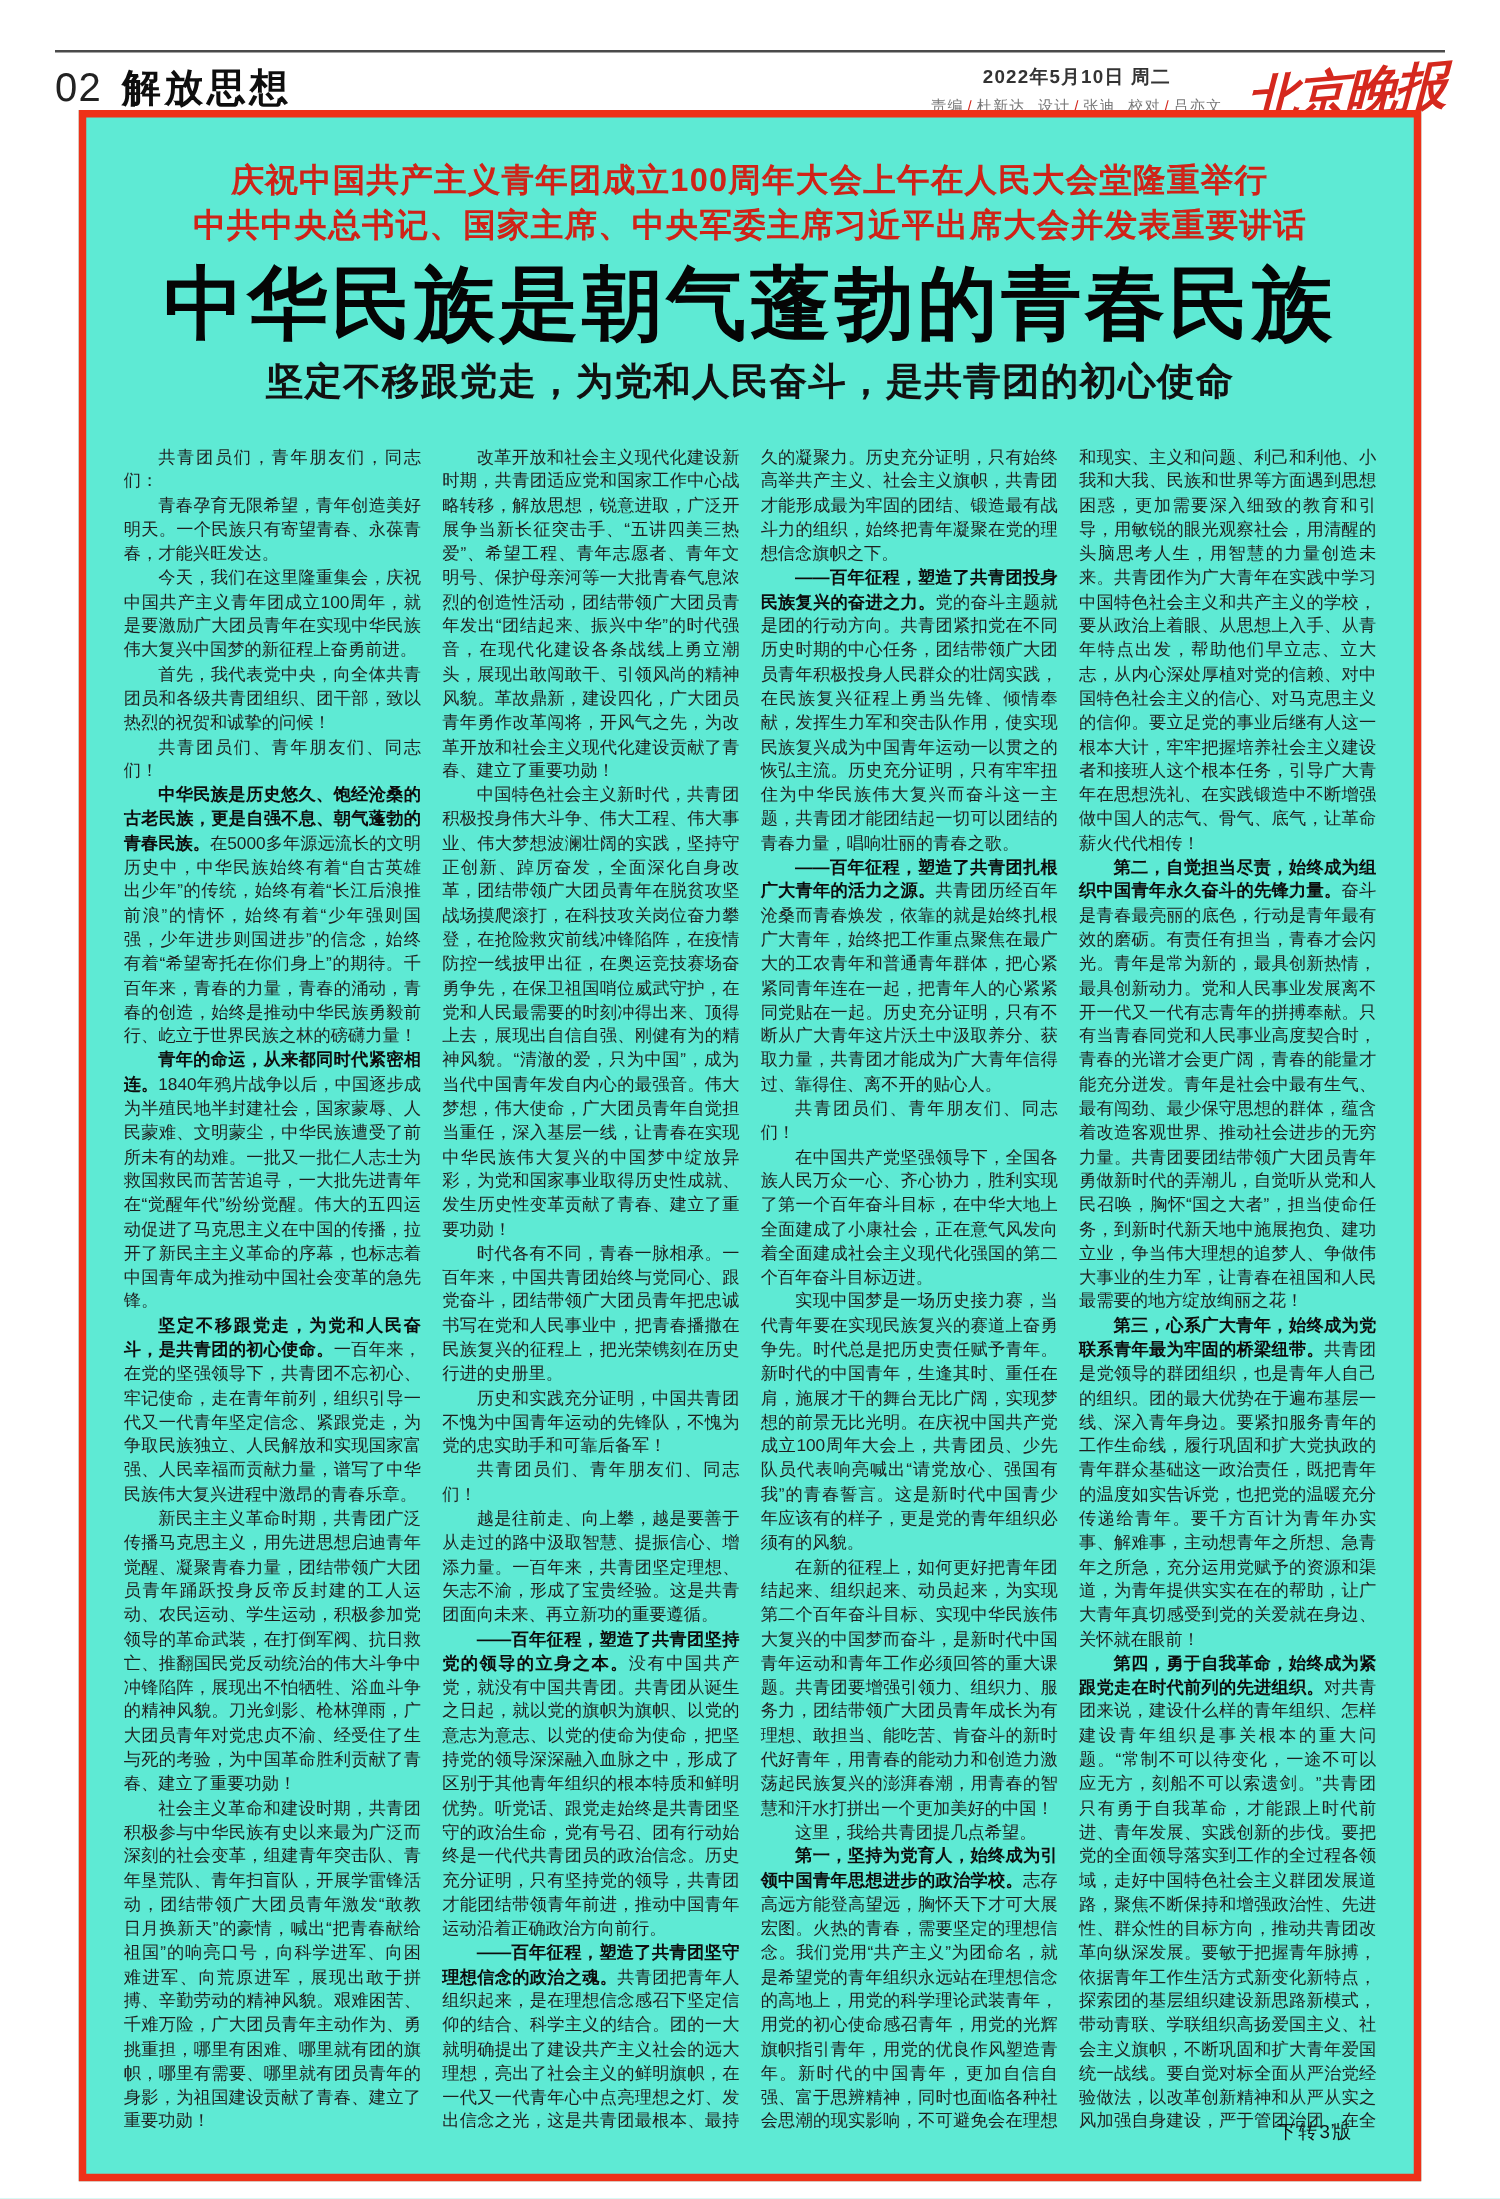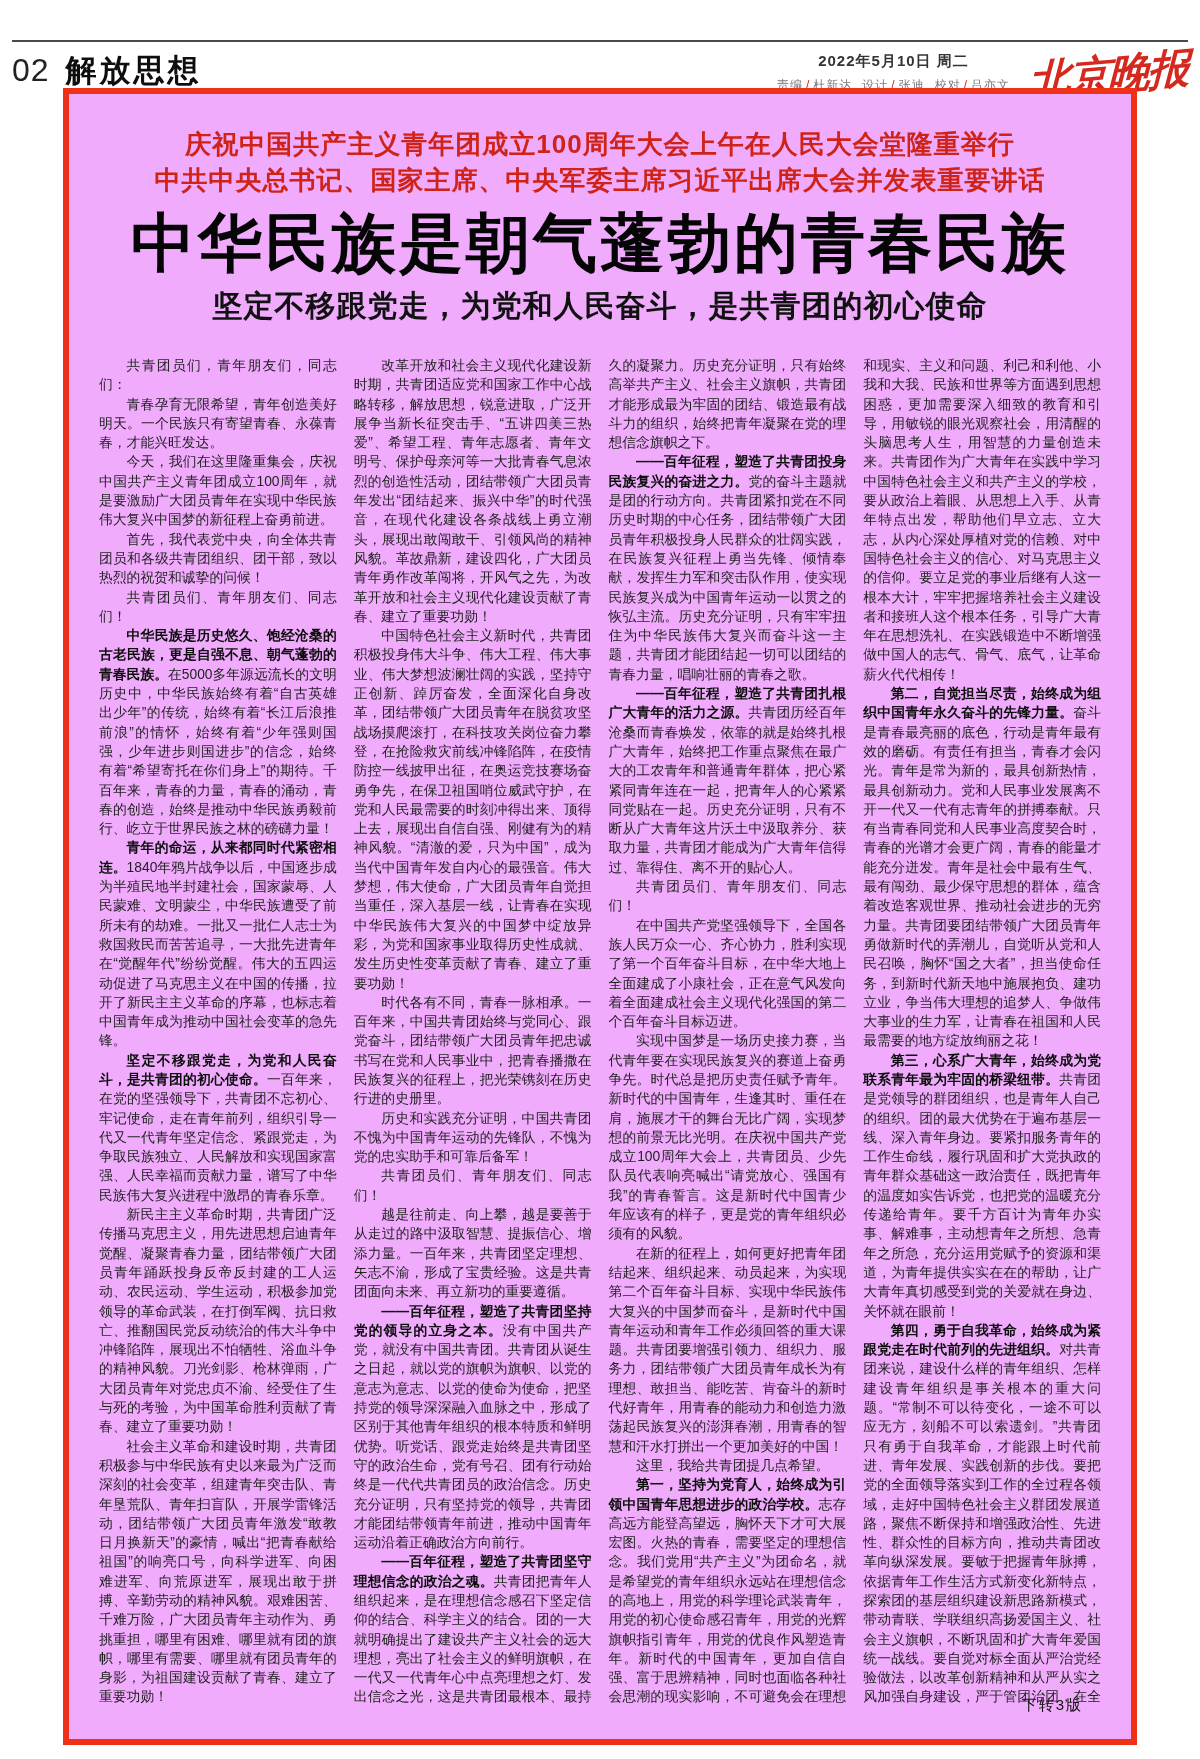--- a/index.html
+++ b/index.html
@@ -4,21 +4,21 @@
 <style>
   html,body{margin:0;padding:0;}
   body{
     width:1200px;height:1759px;overflow:hidden;background:#ffffff;
     font-family:"Liberation Sans",sans-serif;color:#1c1c1c;
     -webkit-font-smoothing:antialiased;
   }
   .page{position:relative;width:1200px;height:1759px;}
 
   
-  .hdr{margin:0 12px;padding-top:40px;}
+  .hdr{margin:0 44px;padding-top:40px;}
   .hdr-rule{border-top:2px solid #4a4a4a;}
   .hdr-row{display:flex;align-items:flex-start;margin-top:8px;height:54px;}
   .section-block{display:flex;align-items:baseline;gap:16px;font-weight:bold;}
   .page-no{font-size:32px;font-weight:500;color:#222;letter-spacing:1px;}
   .section-name{font-size:31px;color:#0e0e0e;letter-spacing:3px;}
   .hdr-spacer{flex:1;}
   .hdr-right{text-align:center;padding-top:2px;}
   .hdr-date{font-size:15px;font-weight:bold;color:#333;letter-spacing:1px;}
   .hdr-credits{margin-top:6px;font-size:12px;color:#787878;letter-spacing:1px;}
   .hdr-credits .slash{color:#d5281e;padding:0 3px;}
@@ -26,21 +26,21 @@
   .hdr-credits .item:first-child{margin-left:0;}
   .masthead{
     margin-left:18px;font-family:"DejaVu Serif",serif;font-style:italic;font-weight:bold;
     font-size:42px;color:#d5281e;transform:rotate(-5deg) skewX(-6deg);
     line-height:1;white-space:nowrap;letter-spacing:-2px;padding-top:4px;
   }
 
   
   .article-box{
     position:absolute;left:63px;right:63px;top:88px;bottom:14px;
-    border:6px solid #ee3118;background:#f0abfc;
+    border:6px solid #ee3118;background:#5eead4;
     padding:32px 30px 20px;box-sizing:border-box;
   }
   .kicker{color:#cf2318;font-weight:bold;text-align:center;
     font-size:26px;line-height:36px;letter-spacing:1px;}
   .headline{margin:10px 0 4px;text-align:center;font-size:64px;line-height:70px;
     font-weight:900;color:#050505;letter-spacing:3px;white-space:nowrap;}
   .subheadline{margin:10px 0 0;text-align:center;font-size:30px;line-height:40px;
     font-weight:bold;color:#111;letter-spacing:1px;font-family:Liberation Mono, monospace;}
 
   

